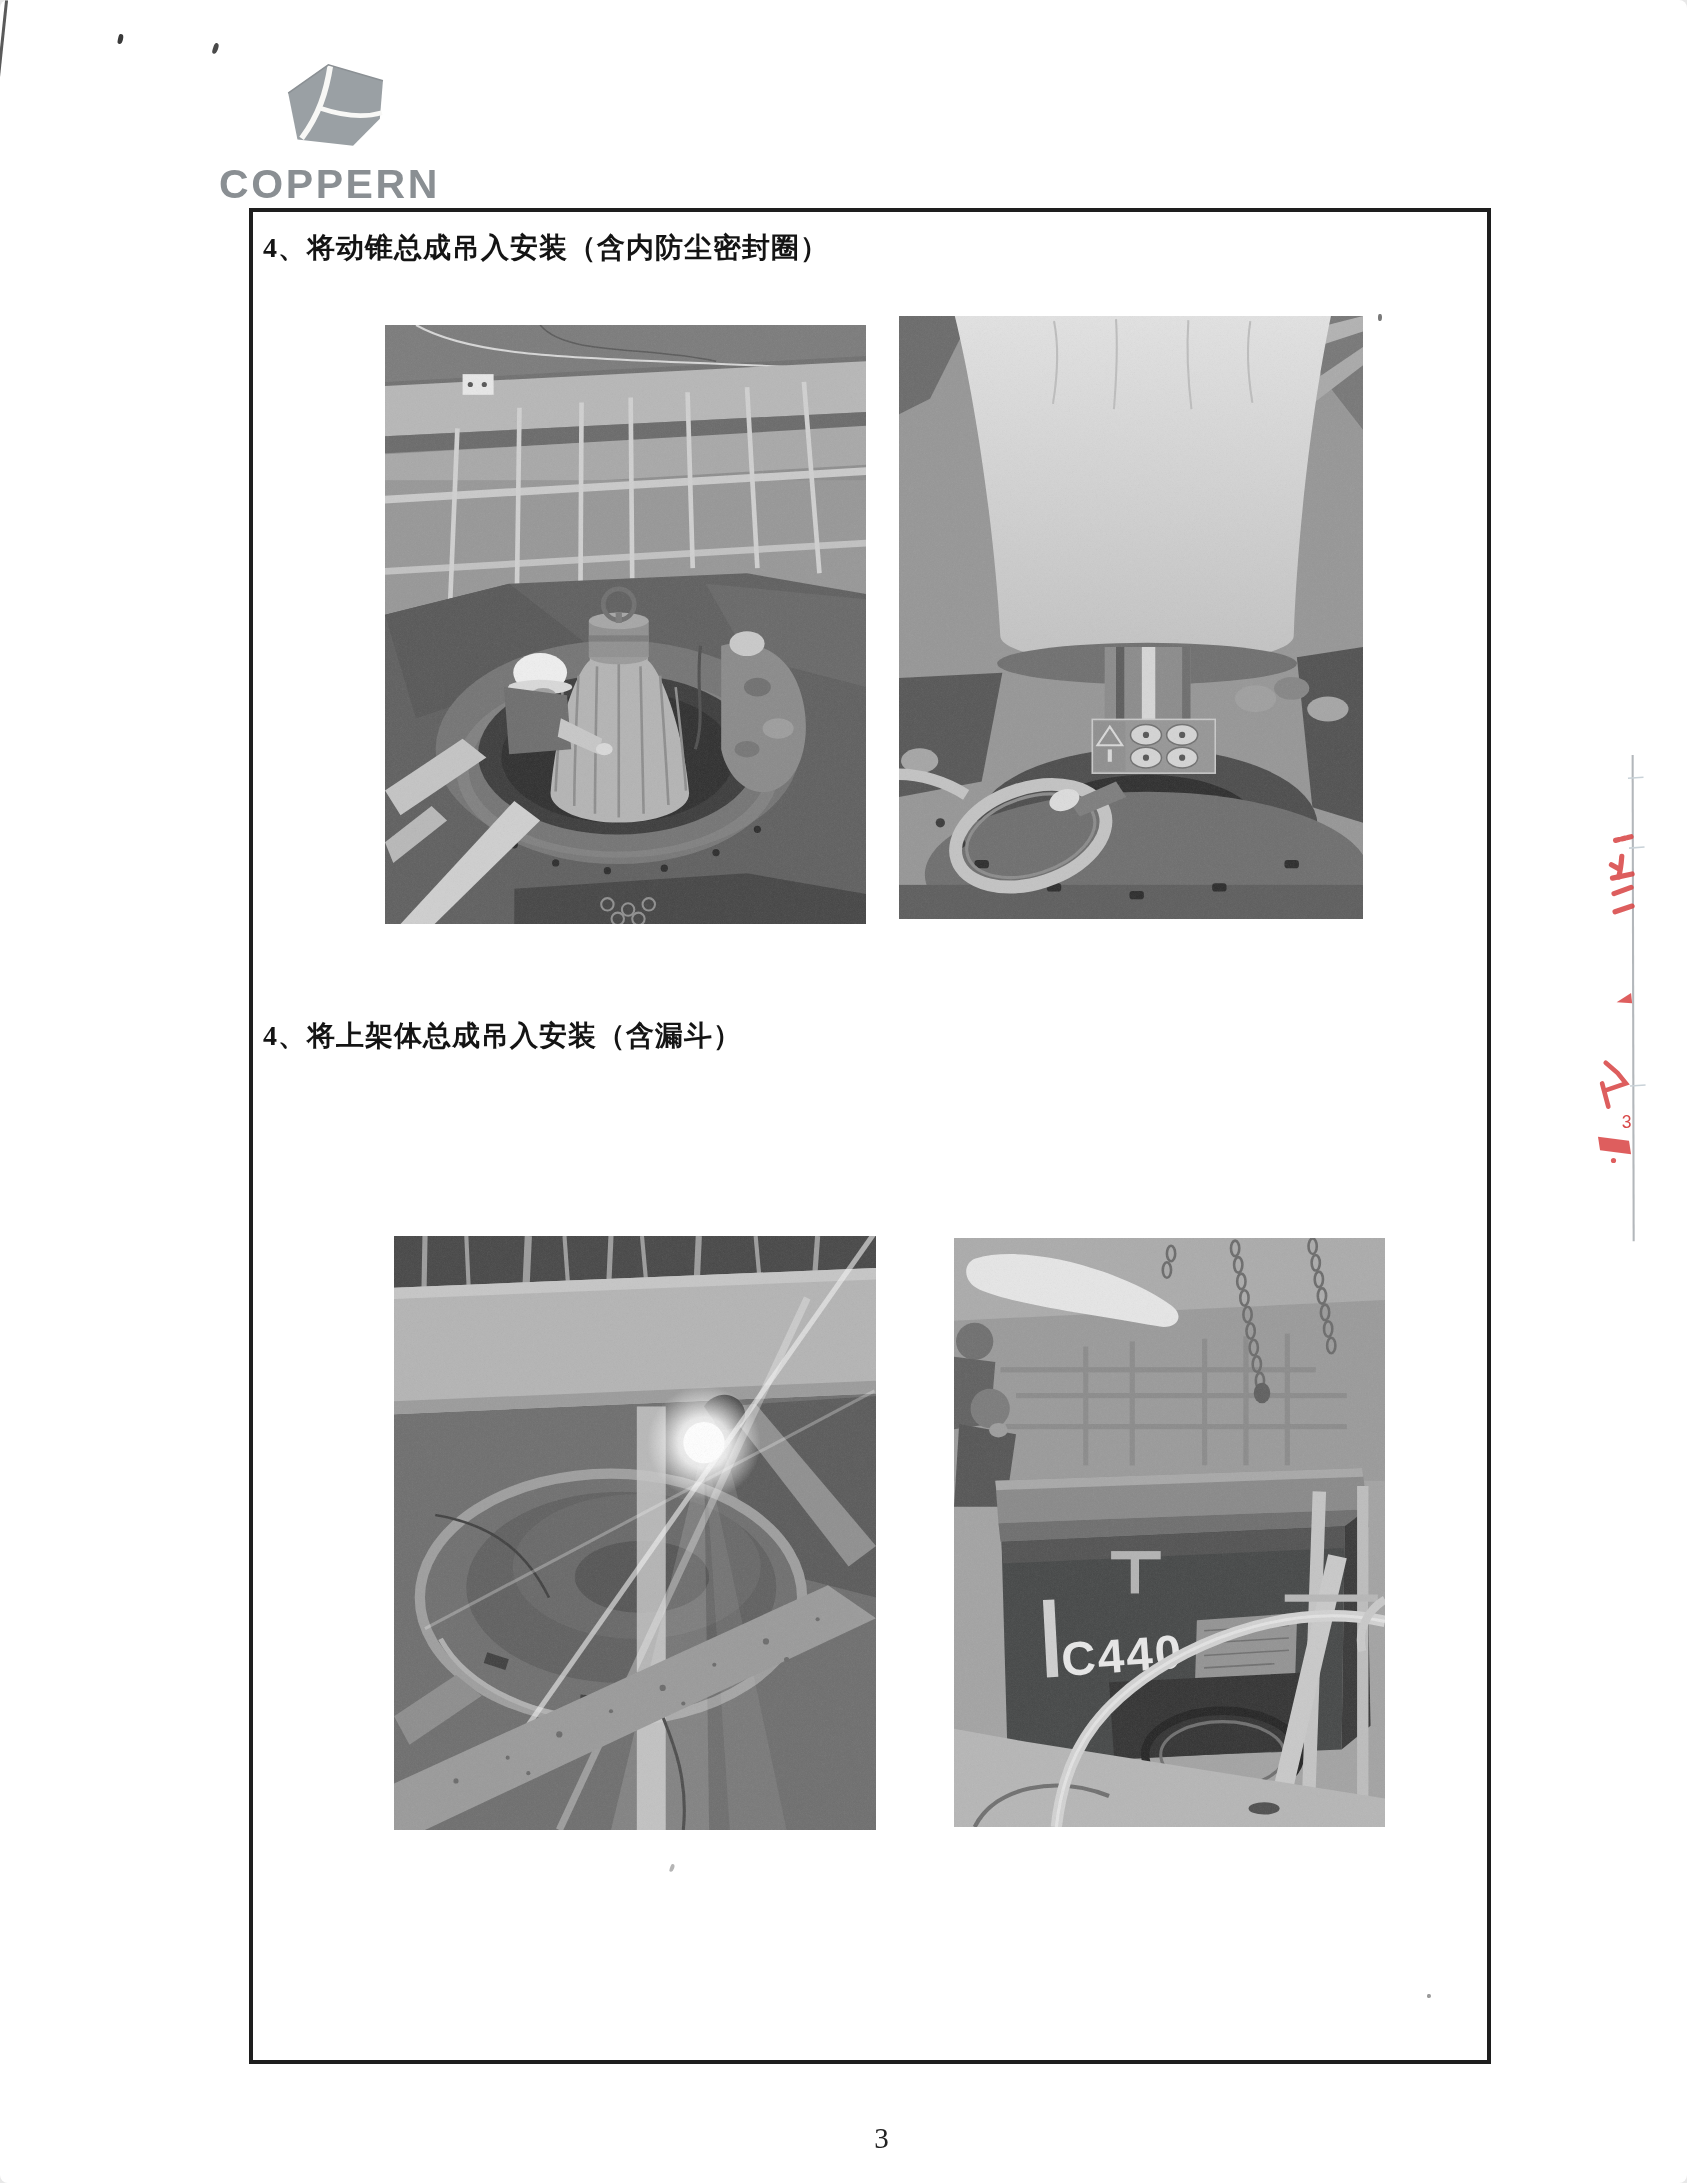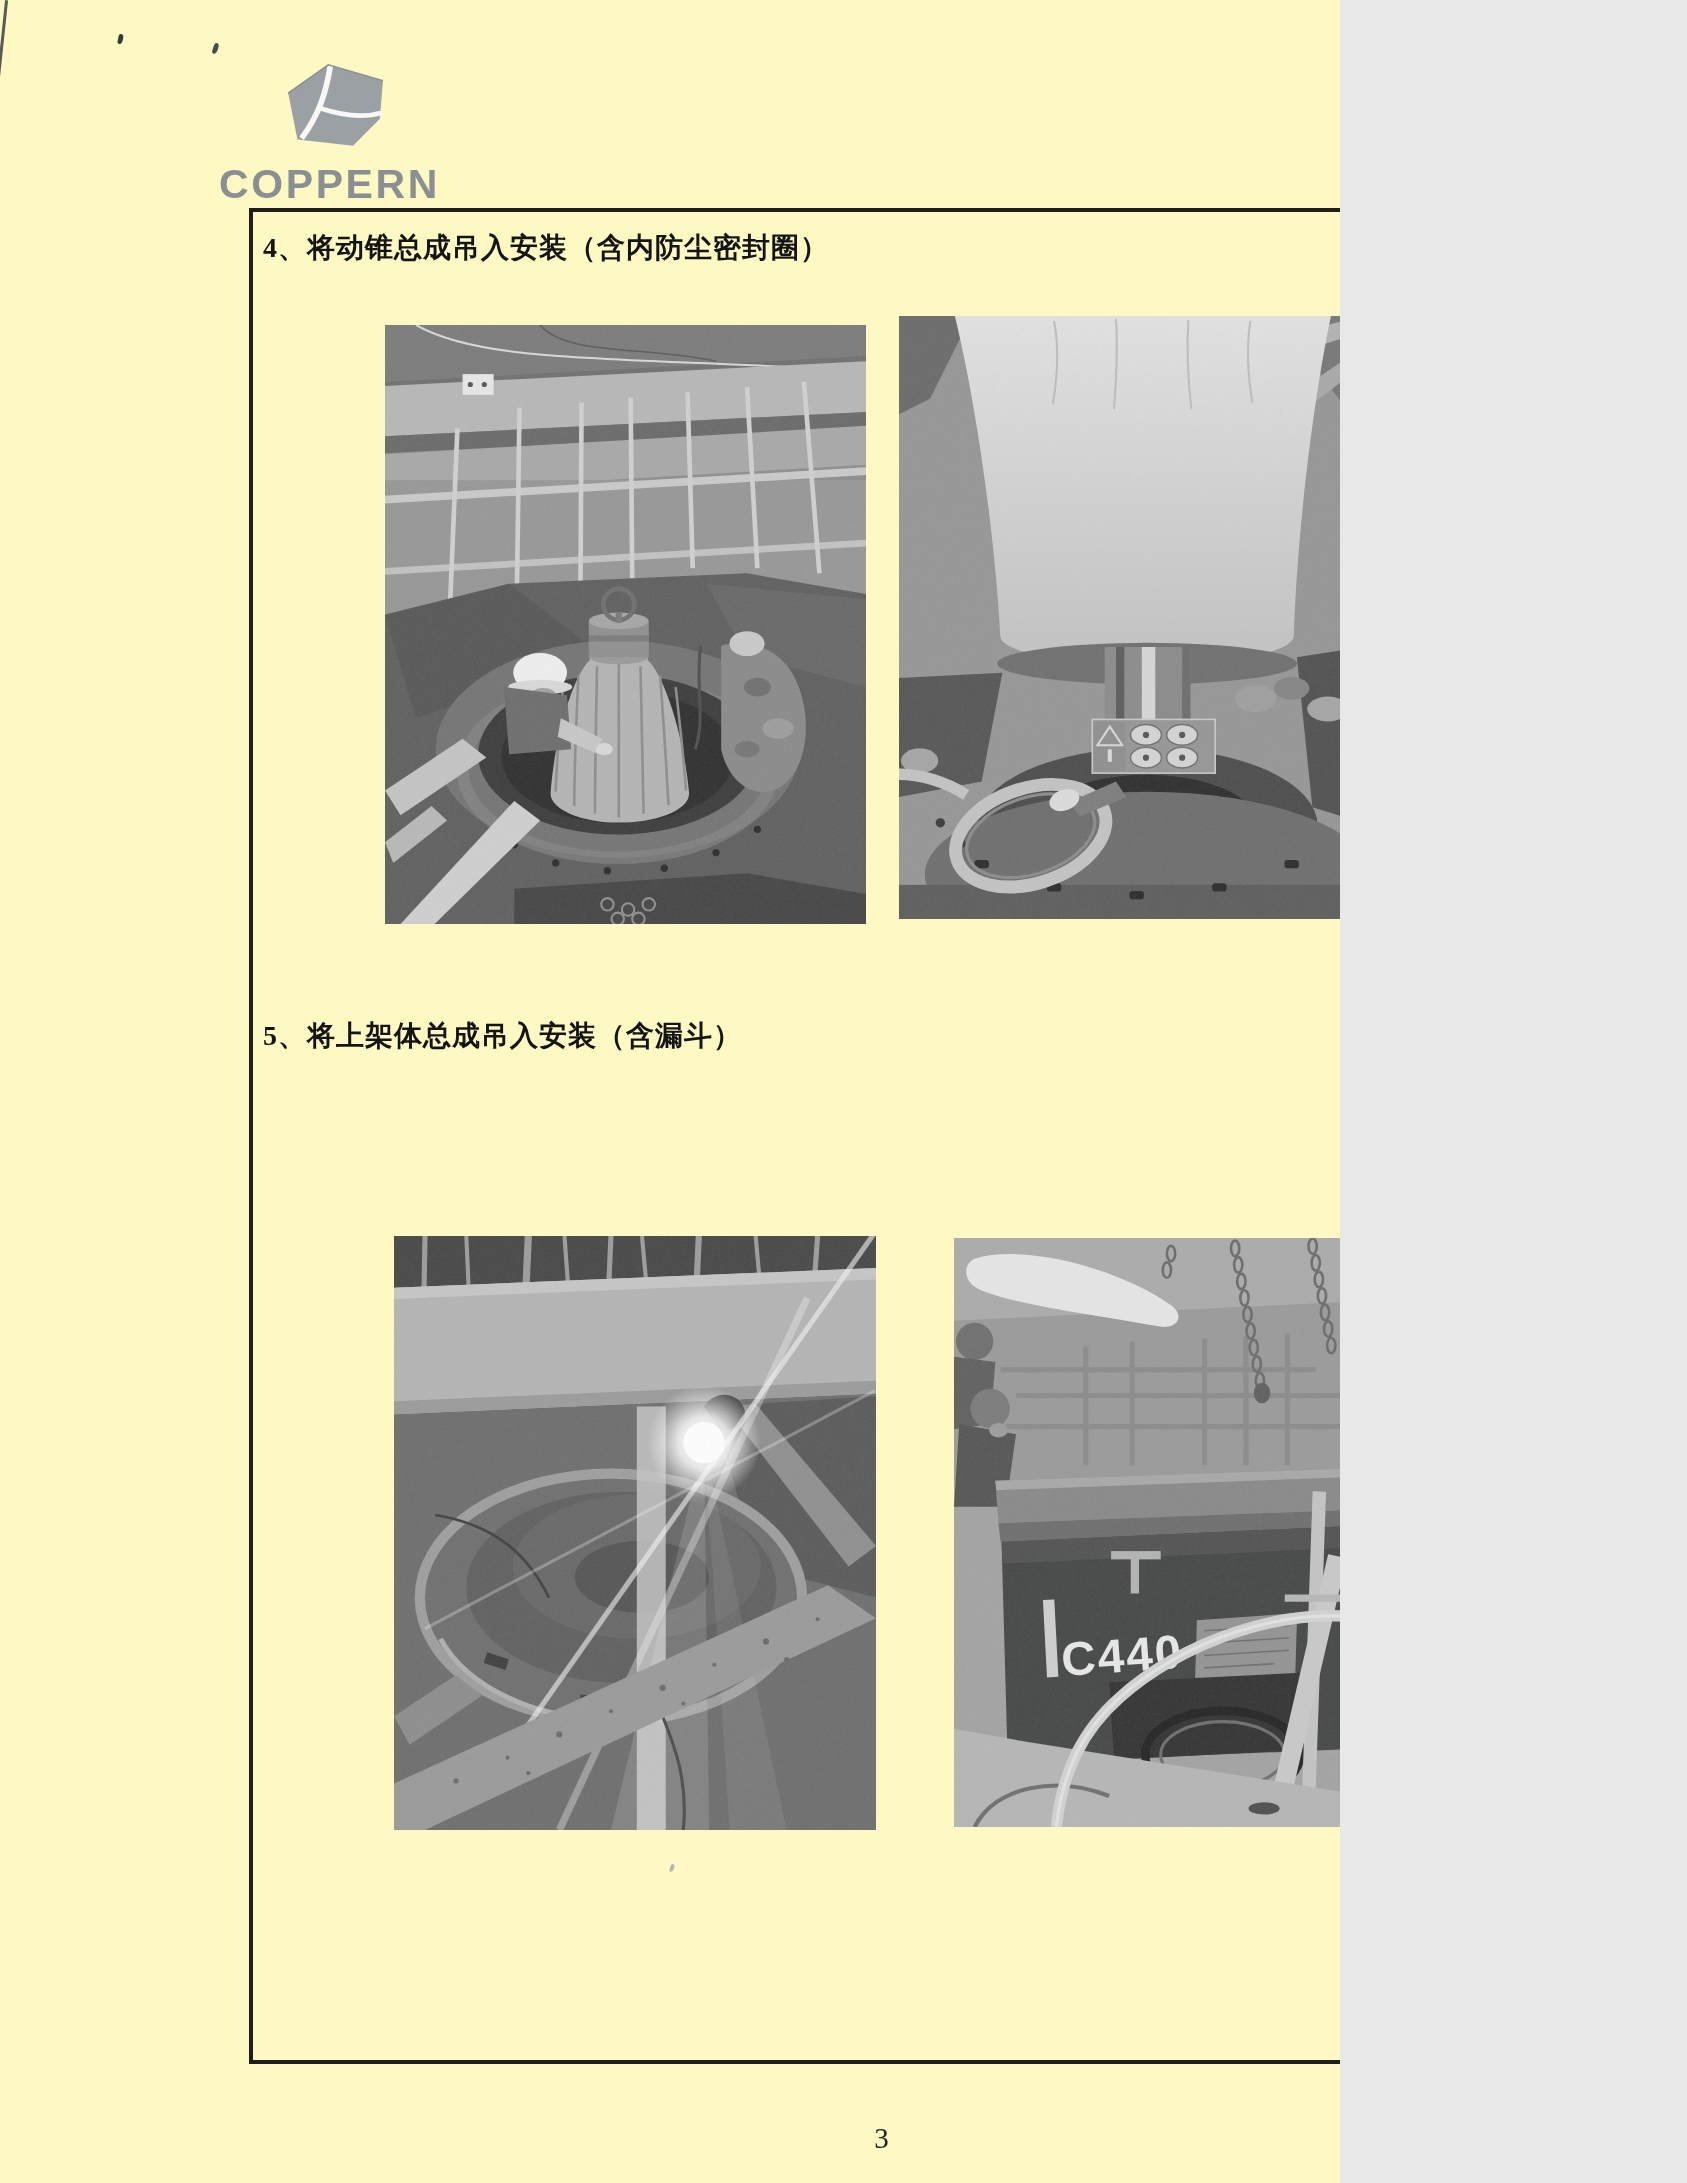--- a/index.html
+++ b/index.html
@@ -1,17 +1,17 @@
 <!DOCTYPE html>
 <html style="font-size:8.3px"><head>
 <meta charset="utf-8">
 <style>
   html,body{margin:0;padding:0;background:#e8e8e8;}
-  .page{position:relative;width:1340px;height:2183px;background:#fef9c3;overflow:hidden;
-        font-family:"Liberation Sans","DejaVu Sans",sans-serif;}
+  .page{position:relative;width:1687px;height:2183px;background:#ffffff;overflow:hidden;
+        font-family:"Liberation Sans","DejaVu Sans",sans-serif;border-radius:8px;}
   .abs{position:absolute;}
   .brand{position:absolute;left:219px;top:161px;font-size:41px;font-weight:700;
          letter-spacing:2.6px;color:#8a8f93;font-family:"Liberation Sans",sans-serif;}
   .doc-box{position:absolute;left:249px;top:208px;width:1234px;height:1848px;
            border:4.7px solid #1e1e1e;background:transparent;}
   .heading{position:absolute;font-family:"Liberation Serif","DejaVu Serif",serif;
            font-weight:700;font-size:28px;color:#141414;letter-spacing:1px;white-space:nowrap;line-height:1.2;}
   .h4{left:263px;top:231px;}
   .h5{left:263px;top:1019px;}
   .page-number{position:absolute;left:858px;top:2122px;width:47px;text-align:center;
@@ -207,21 +207,21 @@
       <g fill="#555555">
         <circle cx="104" cy="30" r="6"></circle>
           <circle cx="174" cy="30" r="6"></circle>
         <circle cx="104" cy="74" r="6"></circle>
           <circle cx="174" cy="74" r="6"></circle>
       </g>
     </g>
     <rect width="898" height="1166" filter="url(#gr2)" opacity="0.35"></rect>
   </svg>
 
-  <div class="heading h5">5、将上架体总成吊入安装（含漏斗）</div>
+  <div class="heading h5">4、将上架体总成吊入安装（含漏斗）</div>
 
   <svg class="abs" style="left:394px;top:1236px;" width="482" height="594" viewBox="0 0 933 1150" preserveAspectRatio="none">
     <defs>
       <radialGradient id="fl3" cx="0.5" cy="0.5" r="0.5">
         <stop offset="0" stop-color="#ffffff"></stop>
           <stop offset="0.45" stop-color="#ffffff" stop-opacity="0.85"></stop>
         <stop offset="1" stop-color="#ffffff" stop-opacity="0"></stop>
       </radialGradient>
       <filter id="gr3" x="0" y="0" width="100%" height="100%">
         <feTurbulence type="fractalNoise" baseFrequency="0.9" numOctaves="2" stitchTiles="stitch"></feTurbulence>

